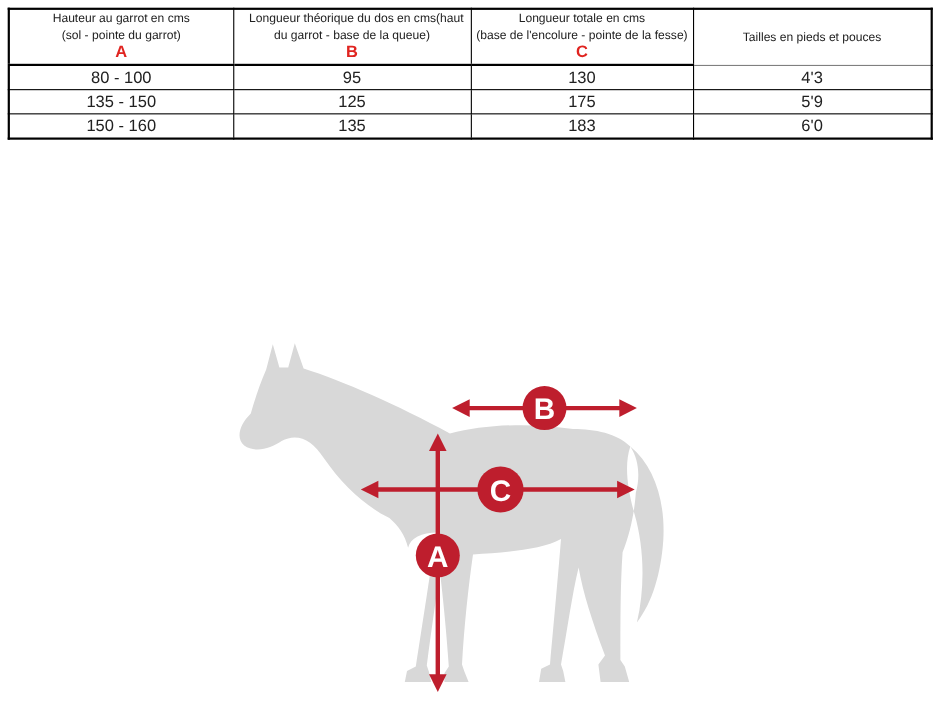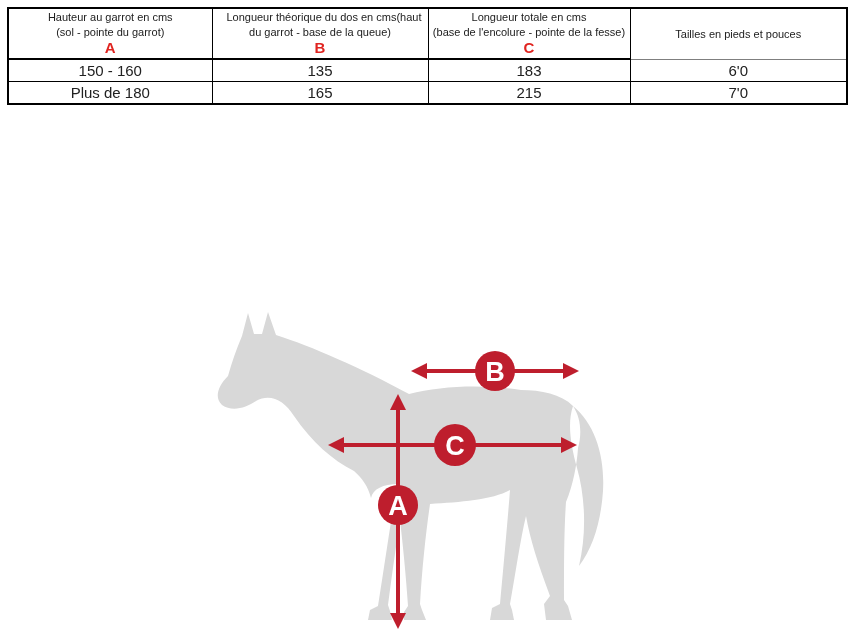--- a/index.html
+++ b/index.html
@@ -111,30 +111,36 @@
         <div class="hdr-line">(base de l'encolure - pointe de la fesse)</div>
         <div class="hdr-letter">C</div>
       </th>
       <th class="plain">
         <div class="hdr-line">Tailles en pieds et pouces</div>
       </th>
     </tr>
   </thead>
   <tbody>
     <tr>
+        <td>80 - 100</td>
+        <td>95</td>
+        <td>130</td>
+        <td>4'3</td>
+      </tr>
+    <tr>
+        <td>135 - 150</td>
+        <td>125</td>
+        <td>175</td>
+        <td>5'9</td>
+      </tr>
+    <tr>
         <td>150 - 160</td>
         <td>135</td>
         <td>183</td>
         <td>6'0</td>
-      </tr>
-    <tr>
-        <td>Plus de 180</td>
-        <td>165</td>
-        <td>215</td>
-        <td>7'0</td>
       </tr>
   </tbody>
 </table>
 
 <div class="diagram">
   <svg viewBox="0 0 500 332" xmlns="http://www.w3.org/2000/svg">
 
     <path d="M 48,70
              C 38,80 34,92 42,99
              C 52,106 66,102 76,95

